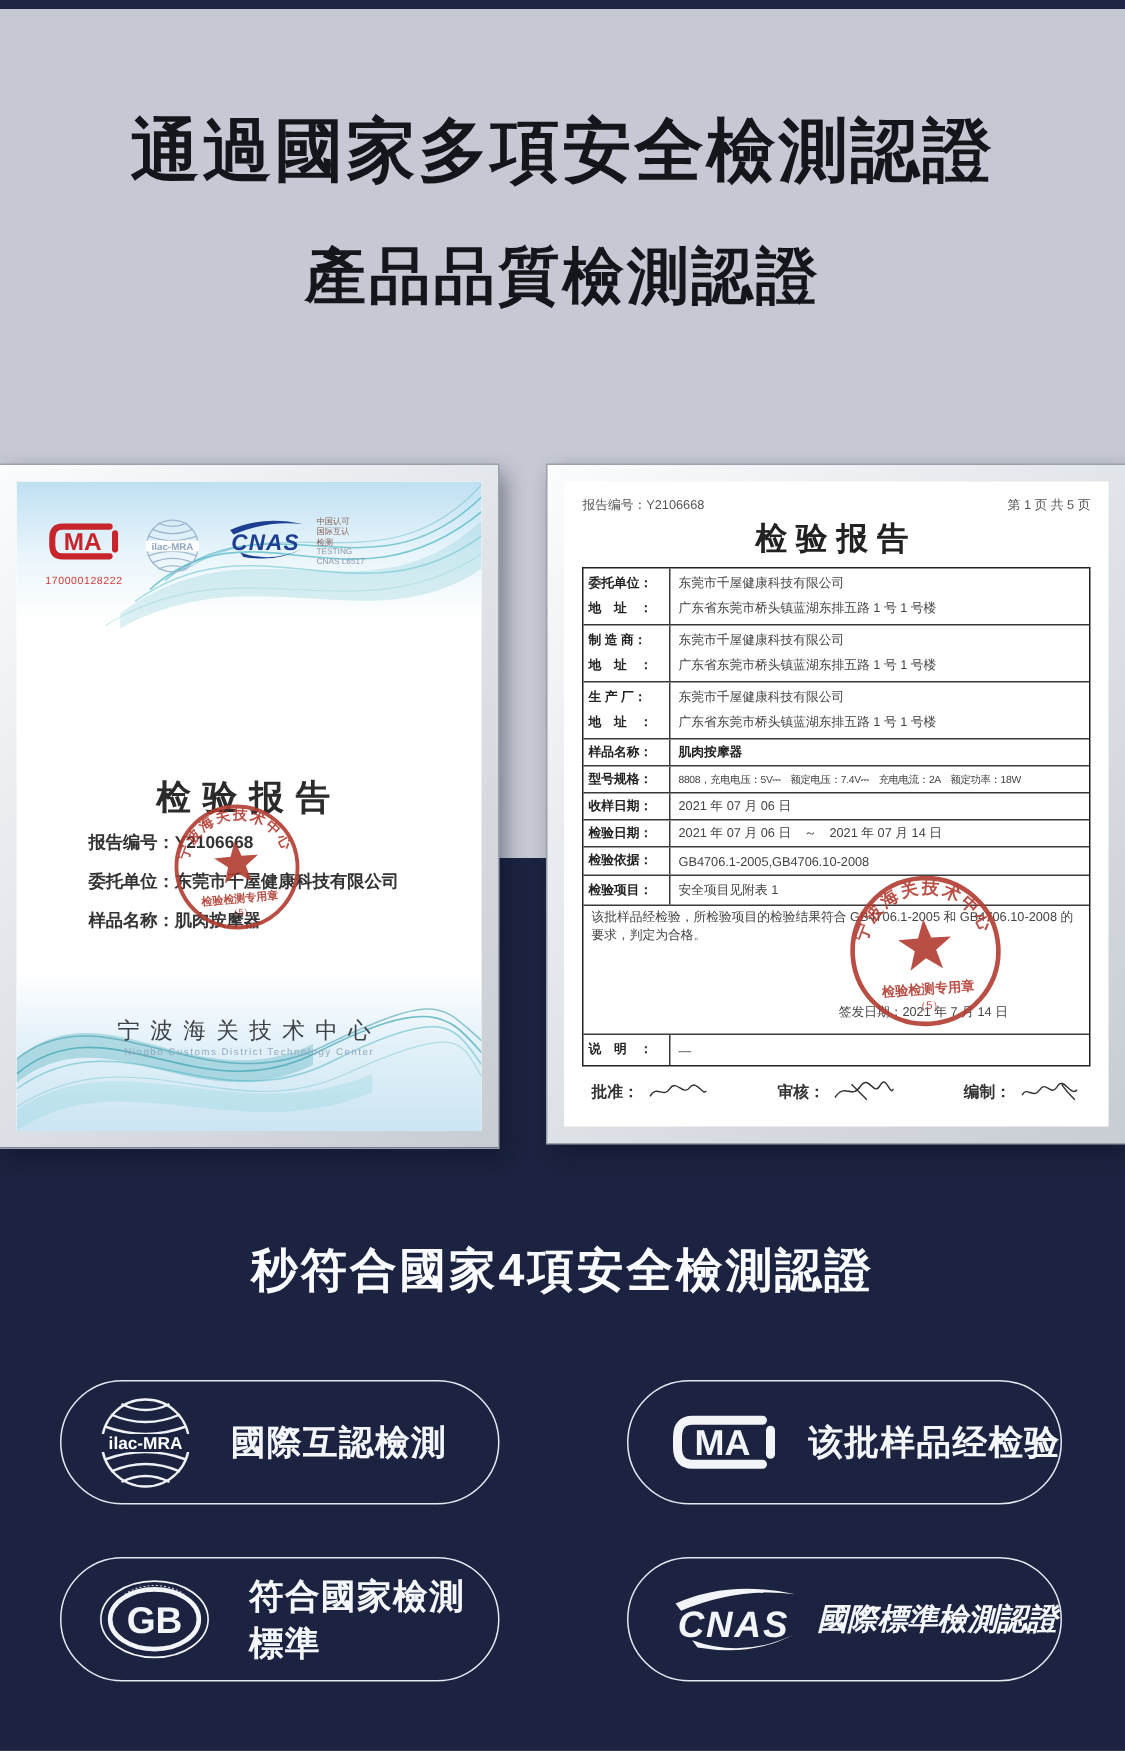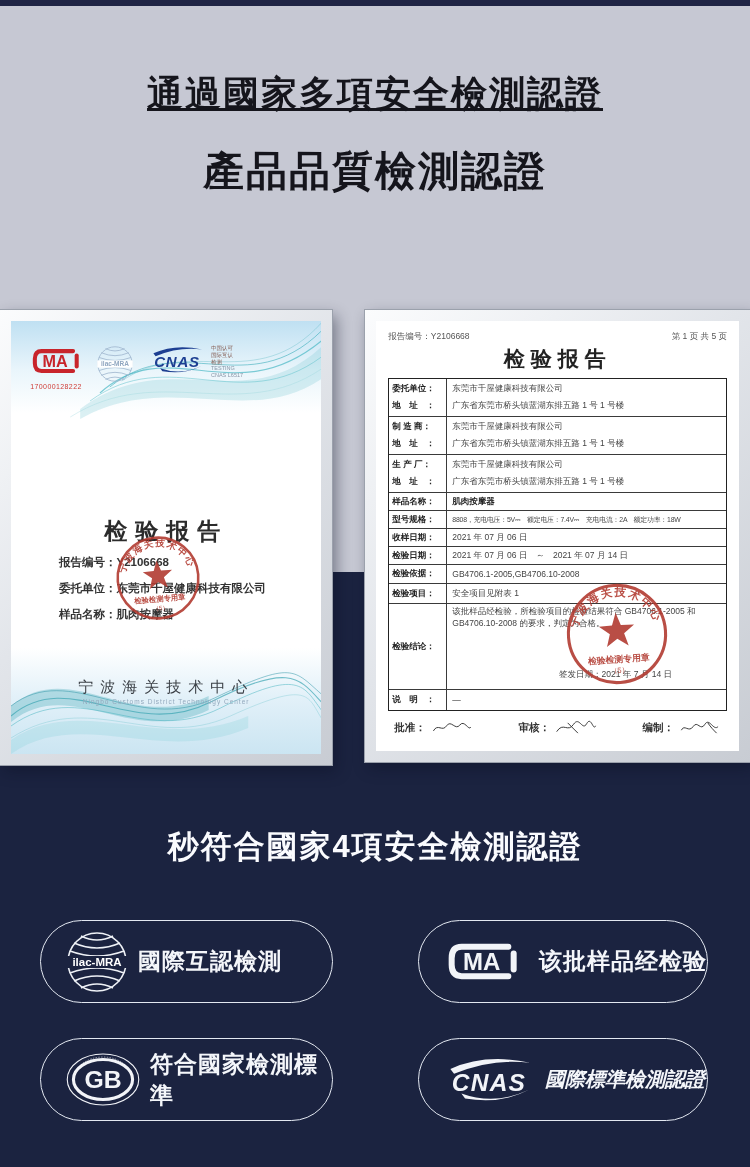--- a/index.html
+++ b/index.html
@@ -6,21 +6,21 @@
   html,body { background:#0d1220; }
   body { font-family:"Liberation Sans","DejaVu Sans",sans-serif; }
   .page { position:relative; width:750px; height:1167px; margin:0 auto;
           background:#c6c8d3; overflow:hidden; }
   .top-bar { position:absolute; top:0; left:0; right:0; height:6px; background:#1f2444; z-index:3; }
   .dark-section { position:absolute; top:572px; left:0; right:0; bottom:0; background:#1b2340; z-index:0; }
 
   
   .headline { position:absolute; top:70px; left:0; width:100%; text-align:center; z-index:2; }
   .h-line { font-weight:900; color:#15151c; letter-spacing:2px; margin-bottom:25px; }
-  .h-1 { font-size:36px;text-decoration:underline; }
+  .h-1 { font-size:46px; }
   .h-2 { font-size:41px; }
 
   
   .certs { position:absolute; top:310px; left:0; width:750px; display:flex;
            justify-content:center; gap:33px; z-index:2; }
   .frame { background:linear-gradient(135deg,#fbfcfd 0%,#e2e5ea 45%,#c8ccd3 100%);
            padding:11px; box-shadow:0 0 0 1px #9ba1ac, 4px 6px 14px rgba(10,15,35,.45); }
   .frame-left { width:336px; height:455px; }
   .frame-right { width:389px; height:452px; }
   .cert-inner { position:relative; width:100%; height:100%; background:#fff; overflow:hidden; }
@@ -81,21 +81,21 @@
                color:#fafbfe; font-size:31px; font-weight:800; letter-spacing:2px; z-index:2; }
 
   
   .badge { position:absolute; width:293px; height:83px; border:1.5px solid #e3e8f1;
            border-radius:44px; display:flex; align-items:center; z-index:2; }
   .badge-1 { top:920px; left:40px; }
   .badge-2 { top:920px; left:418px; width:290px; }
   .badge-3 { top:1038px; left:40px; }
   .badge-4 { top:1038px; left:418px; width:290px; }
   .badge-icon { margin-left:24px; display:flex; align-items:center; }
-  .badge-label { margin-left:9px; font-size:23px; font-weight:700; color:#f4f6fa; letter-spacing:1px; }
+  .badge-label { margin-left:25px; font-size:23px; font-weight:700; color:#f4f6fa; letter-spacing:1px; }
   .badge-2 .badge-label { margin-left:16px; }
   .badge-4 .badge-label { margin-left:10px; font-size:20px; letter-spacing:0;font-style:italic; }
 </style>
 </head>
 <body>
 
 <div class="page">
   <div class="top-bar"></div>
   <div class="dark-section"></div>
 
@@ -287,23 +287,20 @@
           </div>
           <div class="trow rproj">
             <div class="tlabel">
                 <span>检验项目：</span>
               </div>
             <div class="tval">
                 <span>安全项目见附表 1</span>
               </div>
           </div>
           <div class="trow rtall">
-            <div class="tlabel">
-                <span>检验结论：</span>
-              </div>
             <div class="tval">
               <span>该批样品经检验，所检验项目的检验结果符合 GB4706.1-2005 和 GB4706.10-2008 的要求，判定为合格。</span>
               <span class="issue-date">签发日期：2021 年 7 月 14 日</span>
             </div>
           </div>
           <div class="trow rlast">
             <div class="tlabel">
                 <span>说　明　：</span>
               </div>
             <div class="tval">

